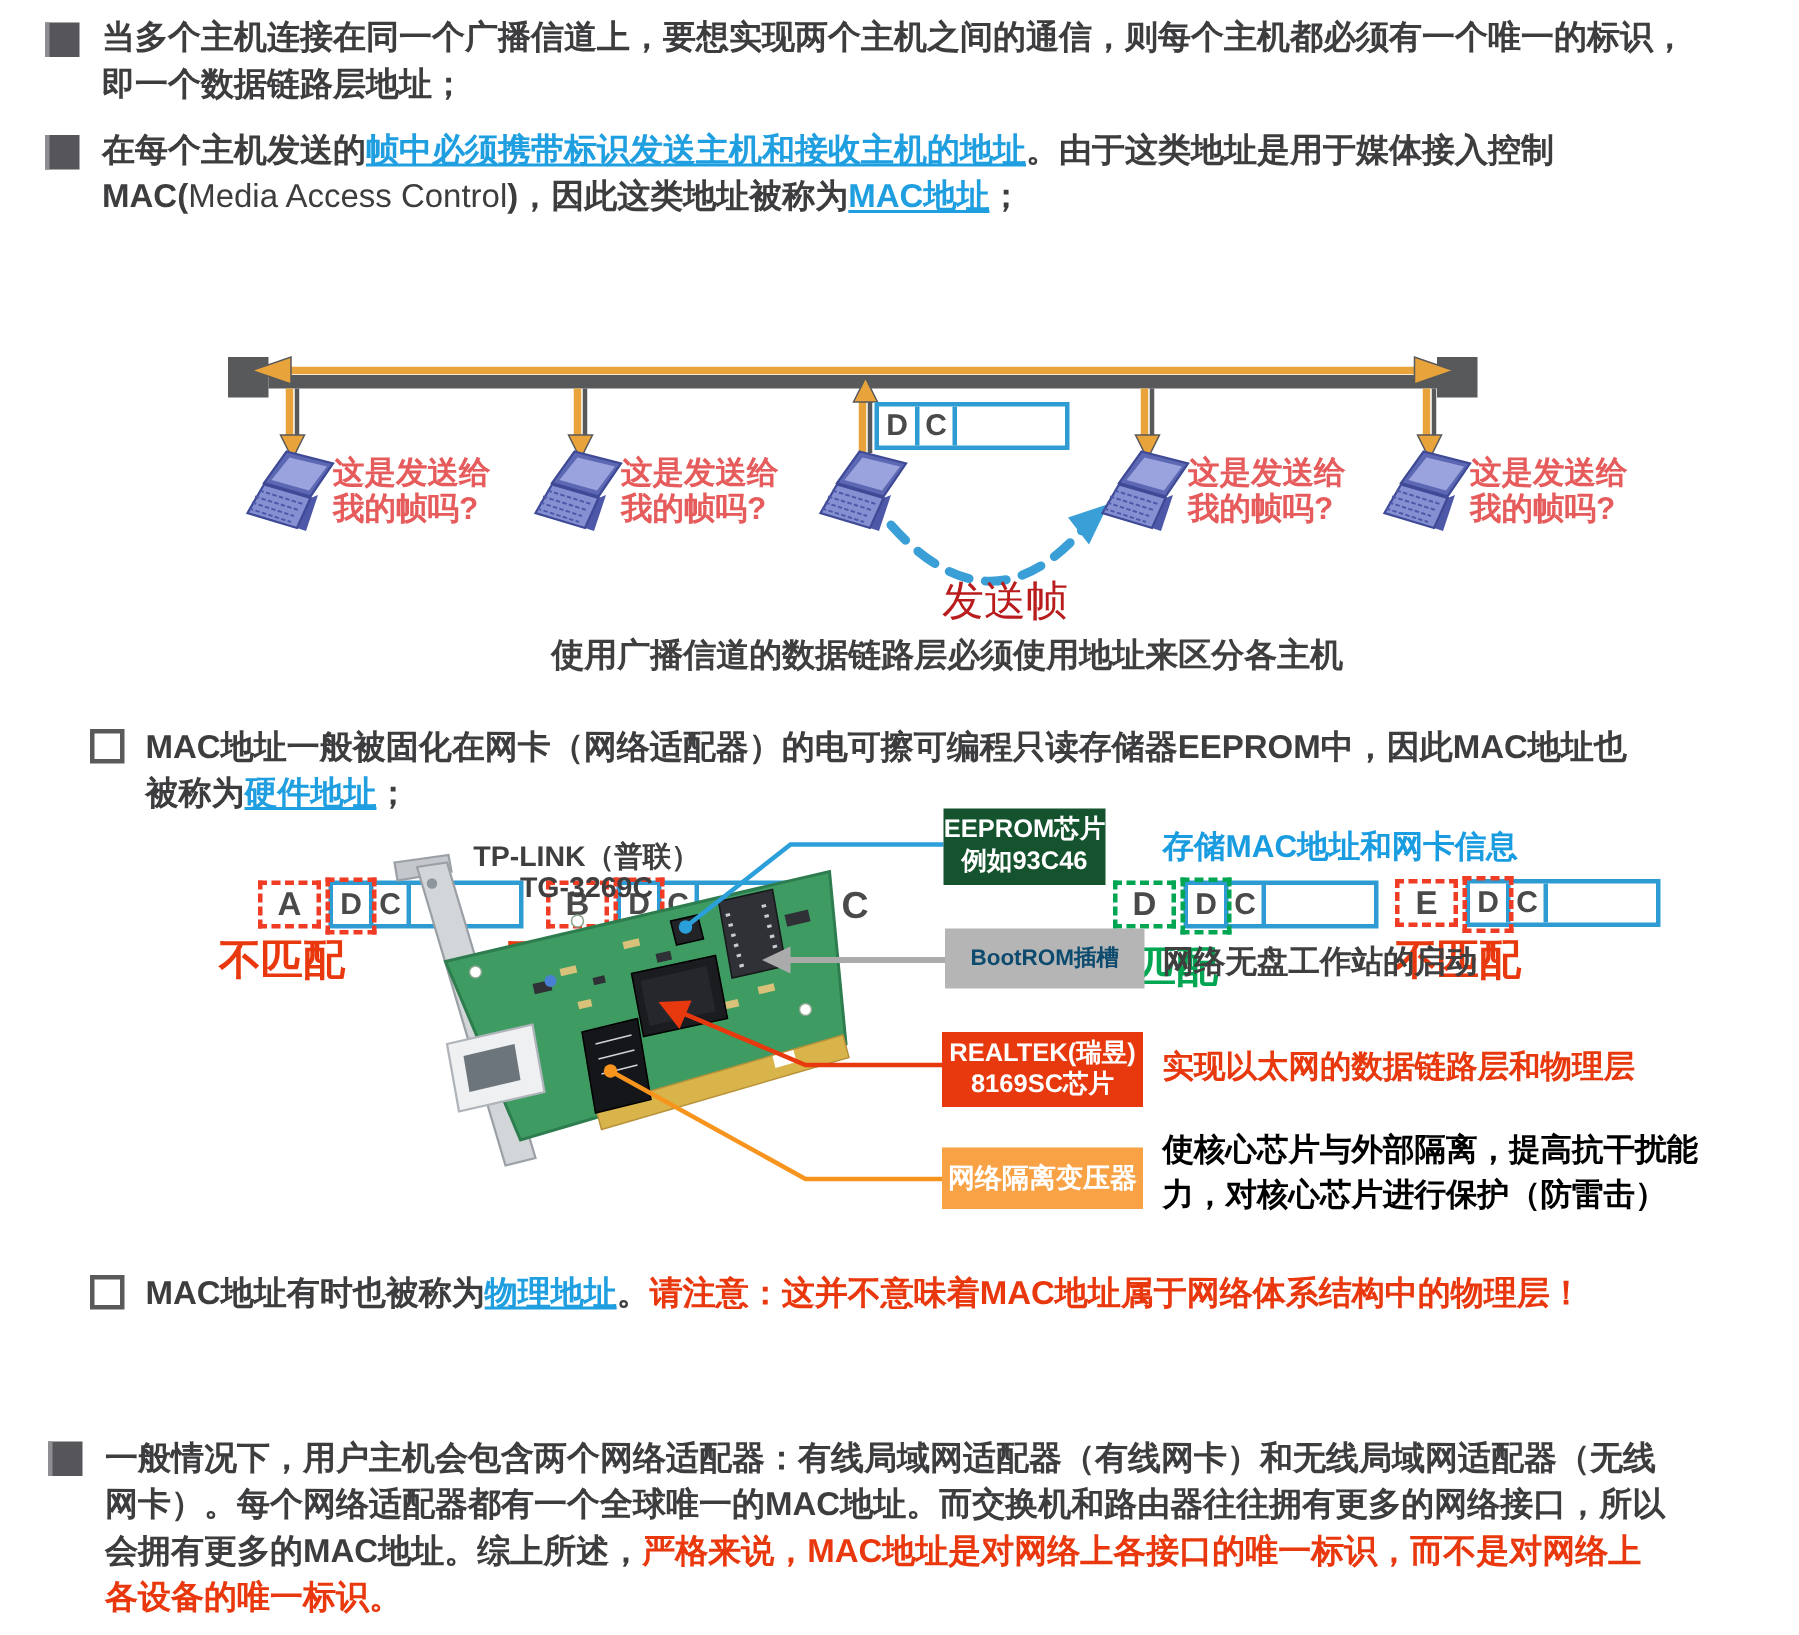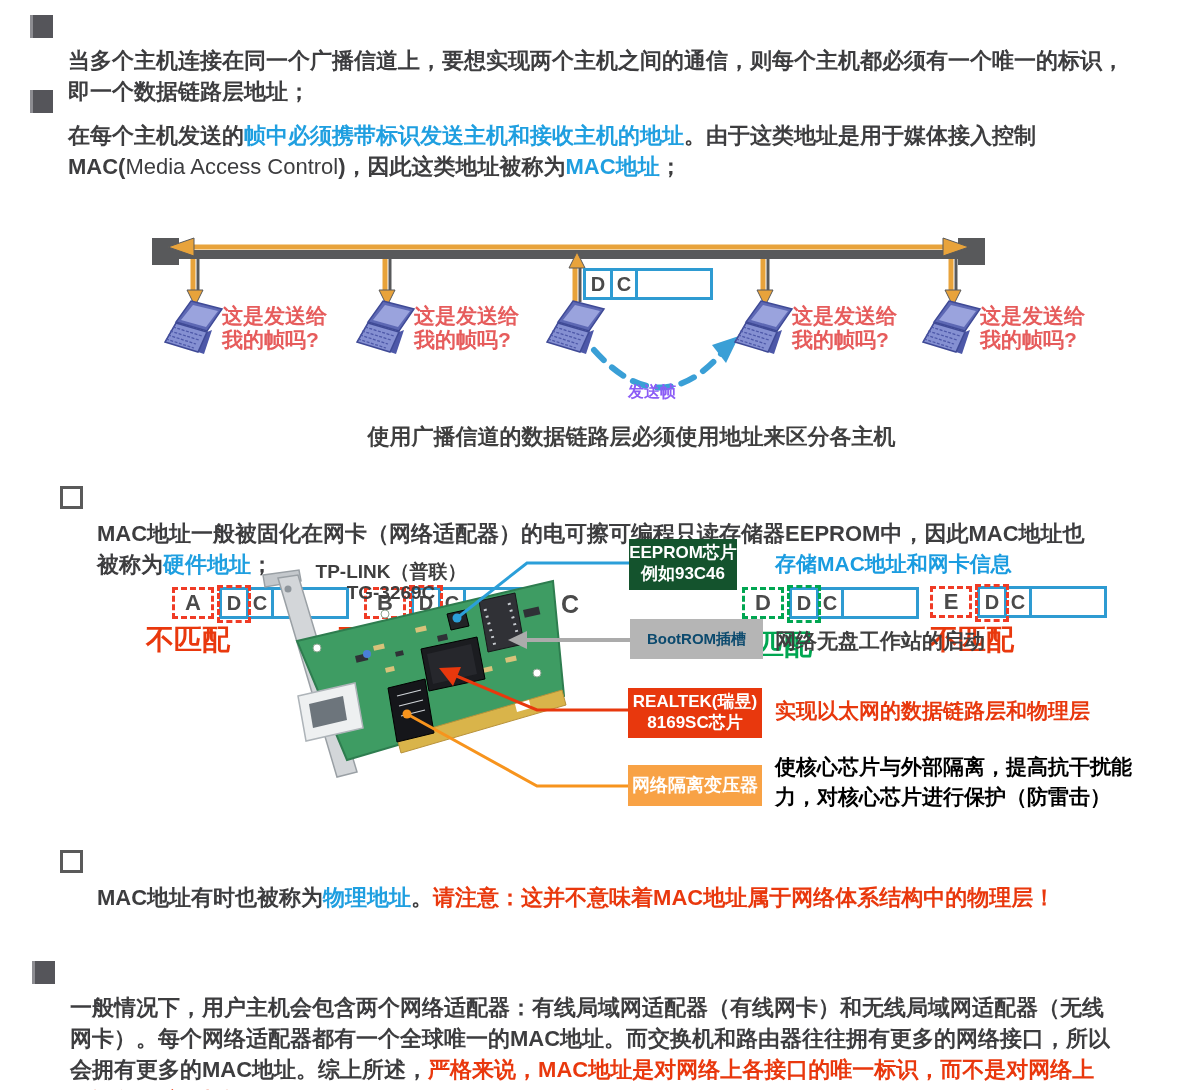--- a/index.html
+++ b/index.html
@@ -1,20 +1,20 @@
 <!DOCTYPE html>
 <html><head>
 <meta charset="utf-8">
 <style>
   html,body{margin:0;padding:0;background:#fff;}
   body{width:1199px;height:1090px;position:relative;overflow:hidden;
        font-family:"Liberation Sans","DejaVu Sans",sans-serif;}
   .abs{position:absolute;}
-  .para{font-size:22px;font-weight:700;color:#3d3d3f;line-height:31px;white-space:nowrap;margin-top:36px;}
-  .blue{color:#1f9fe0;}
+  .para{font-size:22px;font-weight:700;color:#3d3d3f;line-height:31px;white-space:nowrap;}
+  .blue{color:#1f9fe0;text-decoration:underline;}
   .red{color:#e9380d;}
   .green{color:#00a651;}
   .sq-filled{width:20px;height:23px;background:#55555a;border-left:3px solid #8d8d92;}
   .sq-outline{width:17px;height:17px;background:#fff;border:3px solid #5a5a5a;}
   
   #diagram{left:0;top:230px;width:1199px;height:230px;}
   .qtext{font-size:21px;font-weight:700;color:#e65c5c;line-height:24px;white-space:nowrap;}
   .lbox{position:absolute;width:36px;height:26px;border:3px dashed #f03b25;display:flex;
         align-items:center;justify-content:center;font-size:22px;font-weight:700;color:#4a4a4a;background:#fff;}
   .lbox.ok{border-color:#00a651;}
@@ -28,21 +28,21 @@
   .verdict{position:absolute;font-size:28px;font-weight:700;white-space:nowrap;}
   .host-letter{position:absolute;font-size:25px;font-weight:700;color:#4a4a4a;}
   #caption{left:0;top:422px;width:1199px;text-align:center;font-size:22px;font-weight:700;color:#3f3f3f;padding-left:32px;}
   
   #nic{left:0;top:535px;width:1199px;height:305px;}
   .co-box{position:absolute;color:#fff;font-weight:700;text-align:center;}
   .co-box .l1,.co-box .l2{display:block;line-height:21px;font-size:17px;}
   .co-desc{position:absolute;font-size:21px;font-weight:700;white-space:nowrap;}
   #tplabel{position:absolute;left:301px;top:26px;width:180px;text-align:center;
            font-size:19px;font-weight:700;color:#3f3f3f;line-height:21px;}
-  .send-label{position:absolute;left:628px;top:152px;font-size:16px;font-weight:700;color:#8b5cf6;}
+  .send-label{position:absolute;left:628px;top:152px;font-size:28px;font-weight:400;color:#b91c1c;}
 </style>
 </head>
 <body>
 
 <svg width="0" height="0" style="position:absolute" aria-hidden="true">
   <defs>
     <symbol id="laptop" viewBox="0 0 66 56">
       <polygon points="28,1 59,9 44,31 13,22" fill="#5d68b4" stroke="#3f4a96" stroke-width="1.5"></polygon>
       <polygon points="30,5 55,11 43,27 18,20" fill="#9aa3dd"></polygon>
       <polygon points="44,32 49,30 41,54 35,52" fill="#4d58a8"></polygon>

